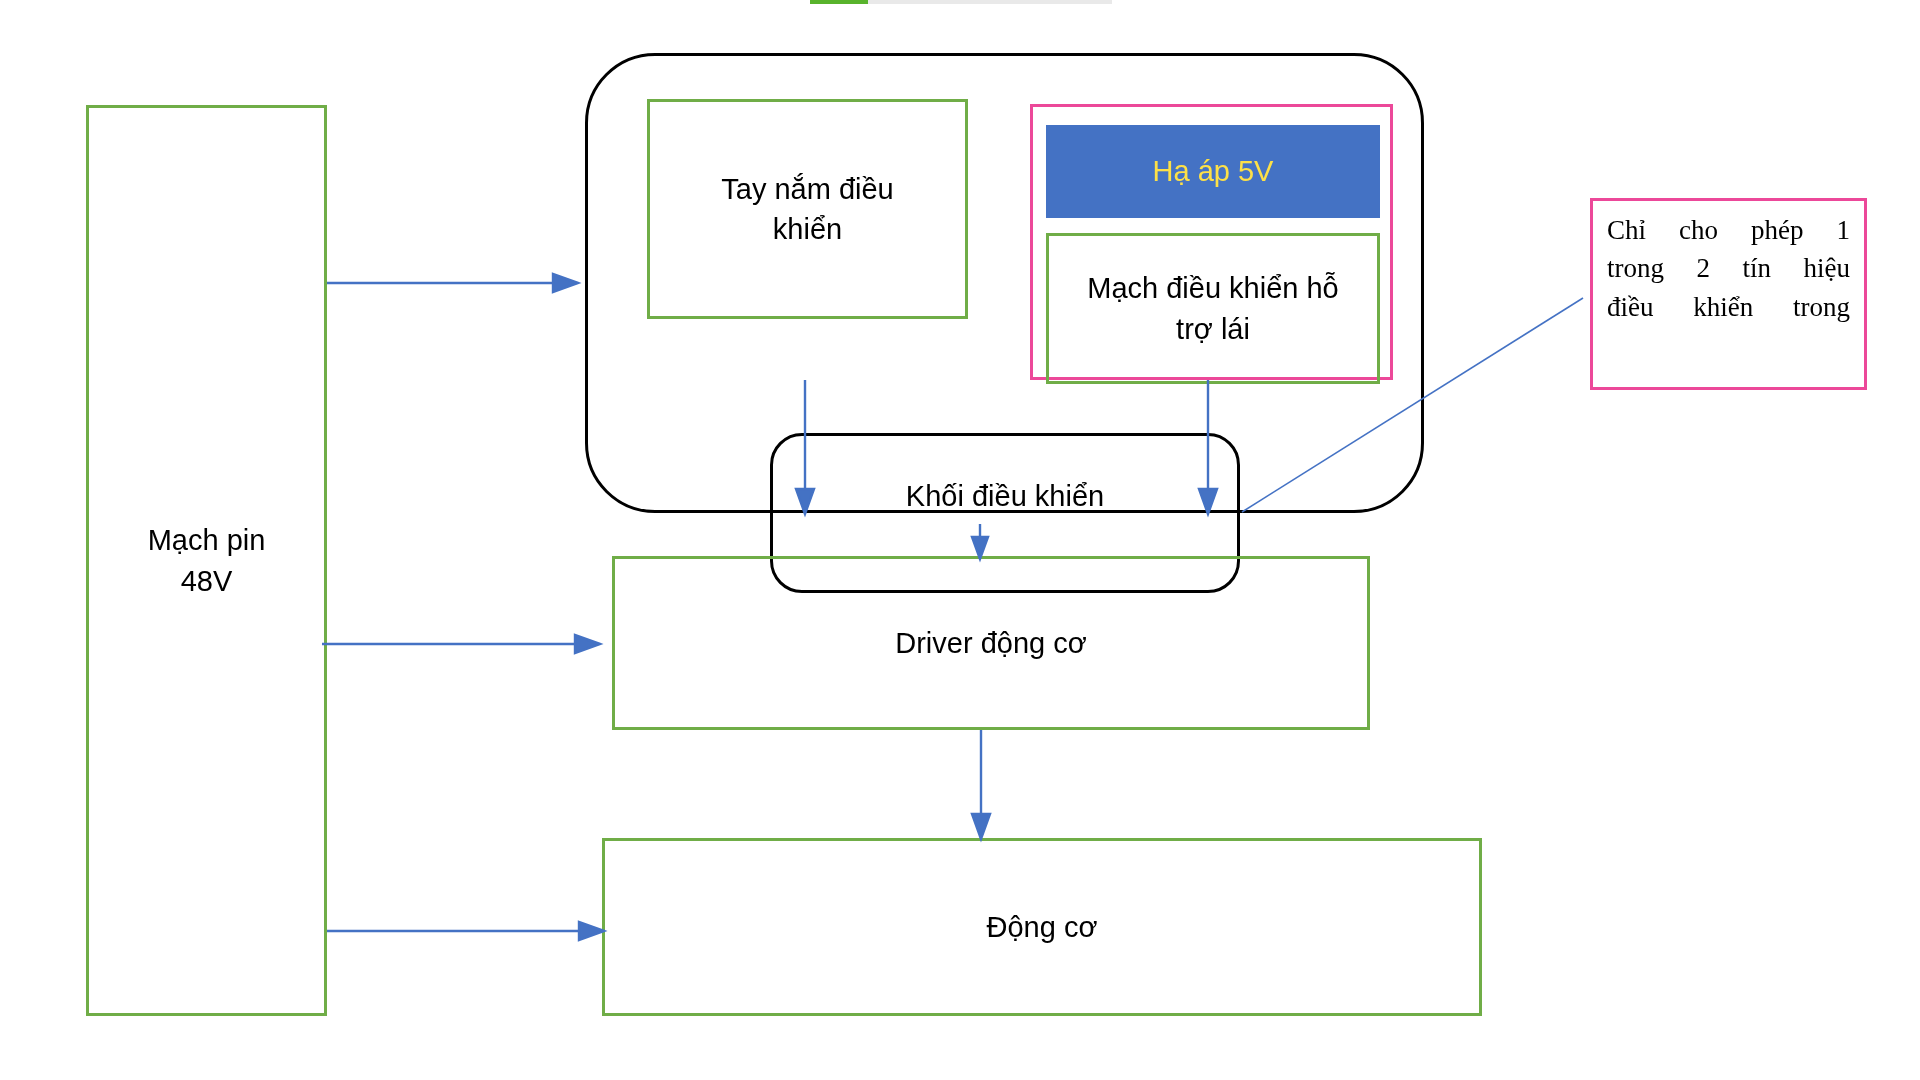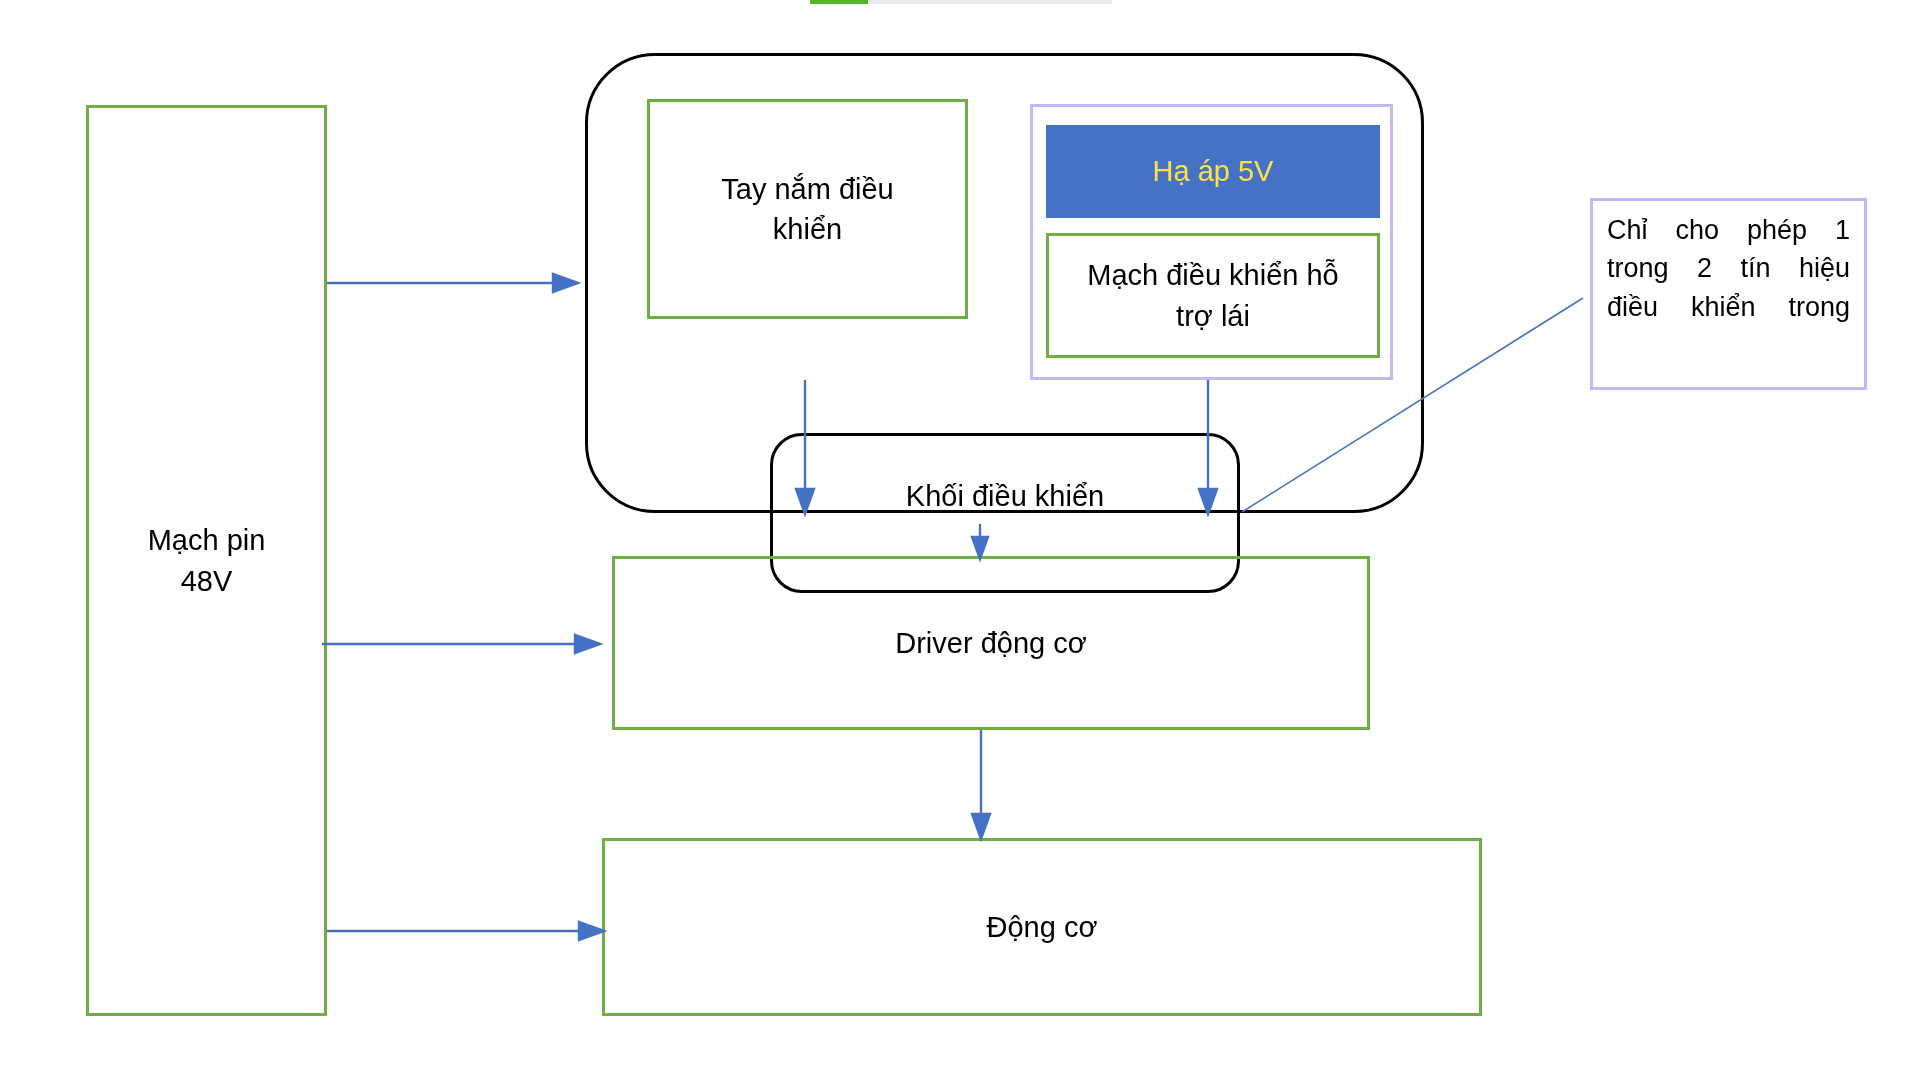--- a/index.html
+++ b/index.html
@@ -5,28 +5,28 @@
   html,body{margin:0;padding:0;background:#fff;}
   .page{
     position:relative;width:1920px;height:1080px;background:#ffffff;
     font-family:"Liberation Sans","DejaVu Sans",sans-serif;color:#000;
     overflow:hidden;
   }
   .abs{position:absolute;box-sizing:border-box;}
   .box{display:flex;flex-direction:column;align-items:center;justify-content:center;
        text-align:center;font-size:29px;line-height:1.38;background:transparent;}
   .green-border{border:3px solid #70AD47;}
-  .blue-border{border:3px solid #c4b5fd;}
+  .blue-border{border:3px solid #ec4899;font-family:Liberation Serif, serif;}
   .black-border{border:3px solid #000000;}
   .battery{left:86px;top:105px;width:241px;height:911px;}
   .container-round{left:585px;top:53px;width:839px;height:460px;border-radius:70px;}
   .handlebar{left:647px;top:99px;width:321px;height:220px;}
   .bluegroup{left:1030px;top:104px;width:363px;height:276px;}
   .buck{left:1046px;top:125px;width:334px;height:93px;background:#4472C4;color:#fde047;}
-  .assist{left:1046px;top:233px;width:334px;height:125px;}
+  .assist{left:1046px;top:233px;width:334px;height:151px;}
   .control{left:770px;top:433px;width:470px;height:160px;border-radius:32px;
            justify-content:flex-start;padding-top:40px;}
   .driver{left:612px;top:556px;width:758px;height:174px;}
   .motor{left:602px;top:838px;width:880px;height:178px;text-align:right;}
   .note{left:1590px;top:198px;width:277px;height:192px;padding:10px 14px;
         font-size:27px;line-height:1.42;display:block;text-align:left;}
   .note .jline{text-align:justify;text-align-last:justify;}
   .note .lline{text-align:left;}
   .bar-green{left:810px;top:0;width:58px;height:4px;background:#58B32C;}
   .bar-gray{left:868px;top:0;width:244px;height:4px;background:#E9E9E9;}

